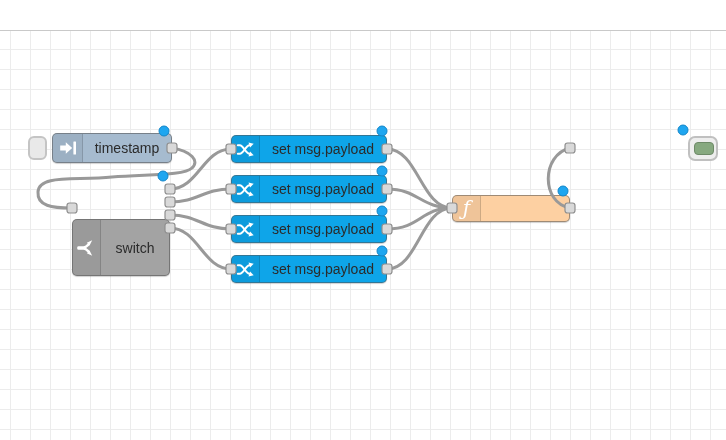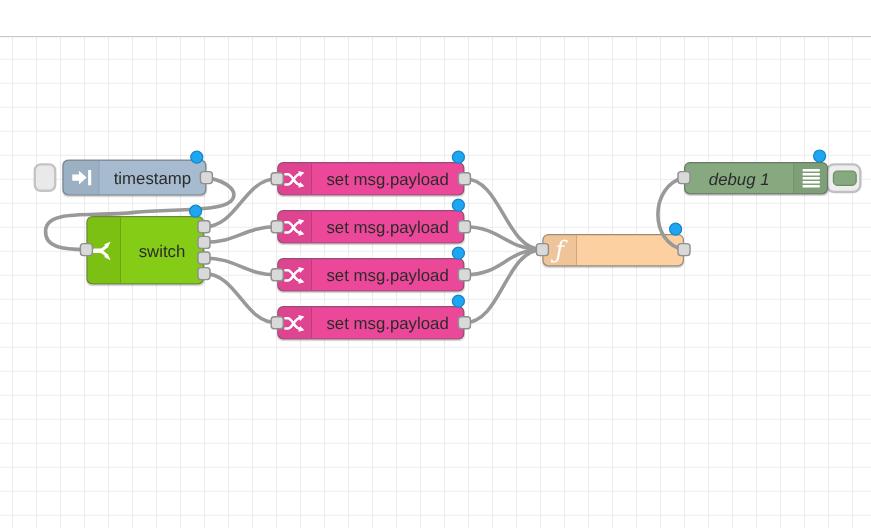--- a/index.html
+++ b/index.html
@@ -31,22 +31,22 @@
   .node .icon-area { width:28px; flex:0 0 28px; display:flex; align-items:center; justify-content:center;
           background:rgba(0,0,0,0.055); border-right:1px solid rgba(0,0,0,0.14);
           border-radius:4px 0 0 4px; }
   .node .icon-area.right { border-right:none; border-left:1px solid rgba(0,0,0,0.14);
           border-radius:0 4px 4px 0; }
   .node .label { flex:1; display:flex; align-items:center; justify-content:center;
           font-size:14px; color:#2b2b2b; white-space:nowrap; }
   .node .label.it { font-style:italic; }
 
   .inject-node   { background:#a6bbcf; }
-  .switch-node   { background:#84cc16; }
-  .change-node   { background:#ec4899; }
+  .switch-node   { background:#a3a3a3;margin-top:39px; }
+  .change-node   { background:#0ea5e9; }
   .function-node { background:#fdd0a2; }
   .debug-node    { background:#87a980; }
   .inject-node .icon-area { width:30px; flex-basis:30px; }
 
   .fn-glyph { font-family:"DejaVu Serif", serif; font-style:italic; font-size:20px;
               color:#fff; line-height:1; transform:translateY(-1px); }
 
   
   .inject-button { position:absolute; left:28px; top:136px; width:19px; height:24px;
       border:2px solid #c4c4c4; background:#e9e9e9; border-radius:6px; z-index:1; }
@@ -138,34 +138,20 @@
   <div class="node function-node" style="left:452px; top:195px; width:118px; height:27px;">
     <div class="icon-area">
       <span class="fn-glyph">ƒ</span>
     </div>
   </div>
 
   <div class="debug-toggle">
     <div class="inner"></div>
   </div>
 
-  <div class="node debug-node" style="left:570px; top:135px; width:120px; height:27px;">
-    <div class="label it">debug 1</div>
-    <div class="icon-area right">
-      <svg width="18" height="19" viewBox="0 0 20 20">
-        <g fill="#fff">
-          <rect x="2" y="1.5" width="16" height="2.3" rx="0.6"></rect>
-          <rect x="2" y="5.2" width="16" height="2.3" rx="0.6"></rect>
-          <rect x="2" y="8.9" width="16" height="2.3" rx="0.6"></rect>
-          <rect x="2" y="12.6" width="16" height="2.3" rx="0.6"></rect>
-          <rect x="2" y="16.3" width="16" height="2.3" rx="0.6"></rect>
-        </g>
-      </svg>
-    </div>
-  </div>
 
   <svg class="wirelayer" viewBox="0 0 726 440">
     <path class="wire" d="M172,148 C191,151 200,161 192,168 C184,176 146,174 112,177 C76,181 39,174 38,192 C37,206 52,208 72,208"></path>
     <path class="wire" d="M170,189 C198,189 203,149 231,149"></path>
     <path class="wire" d="M170,202 C198,202 203,189 231,189"></path>
     <path class="wire" d="M170,215 C198,215 203,229 231,229"></path>
     <path class="wire" d="M170,228 C198,228 203,269 231,269"></path>
     <path class="wire" d="M387,149 C418,149 421,208 452,208"></path>
     <path class="wire" d="M387,189 C418,189 421,208 452,208"></path>
     <path class="wire" d="M387,229 C420,229 421,208 452,208"></path>

